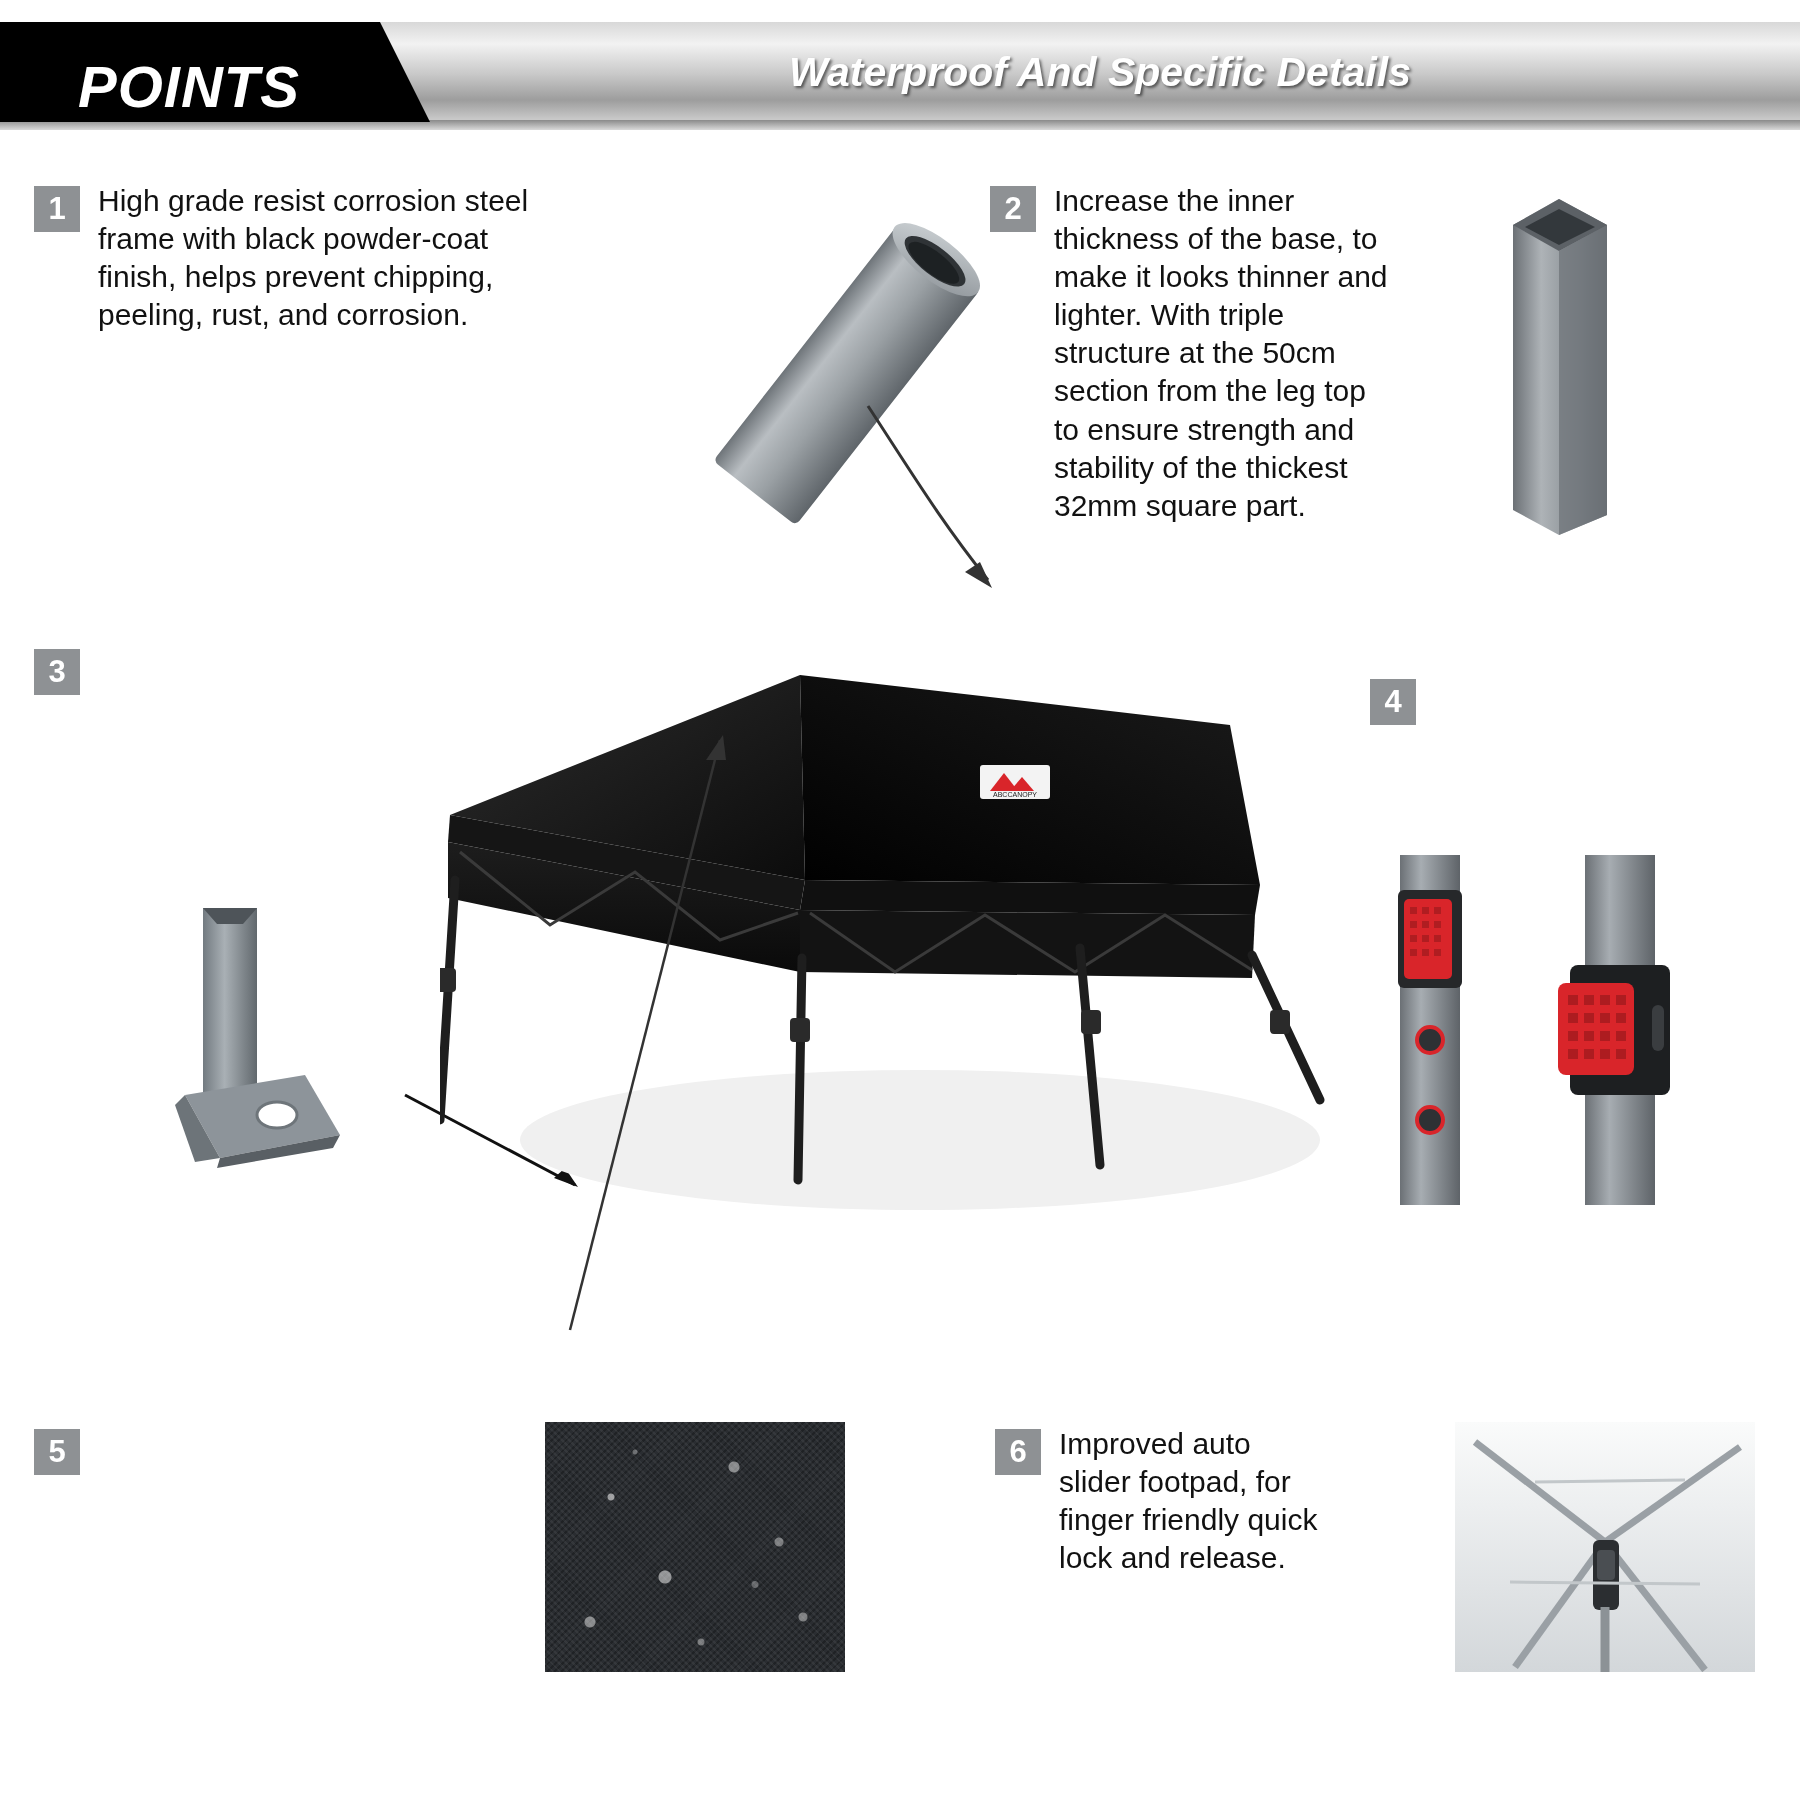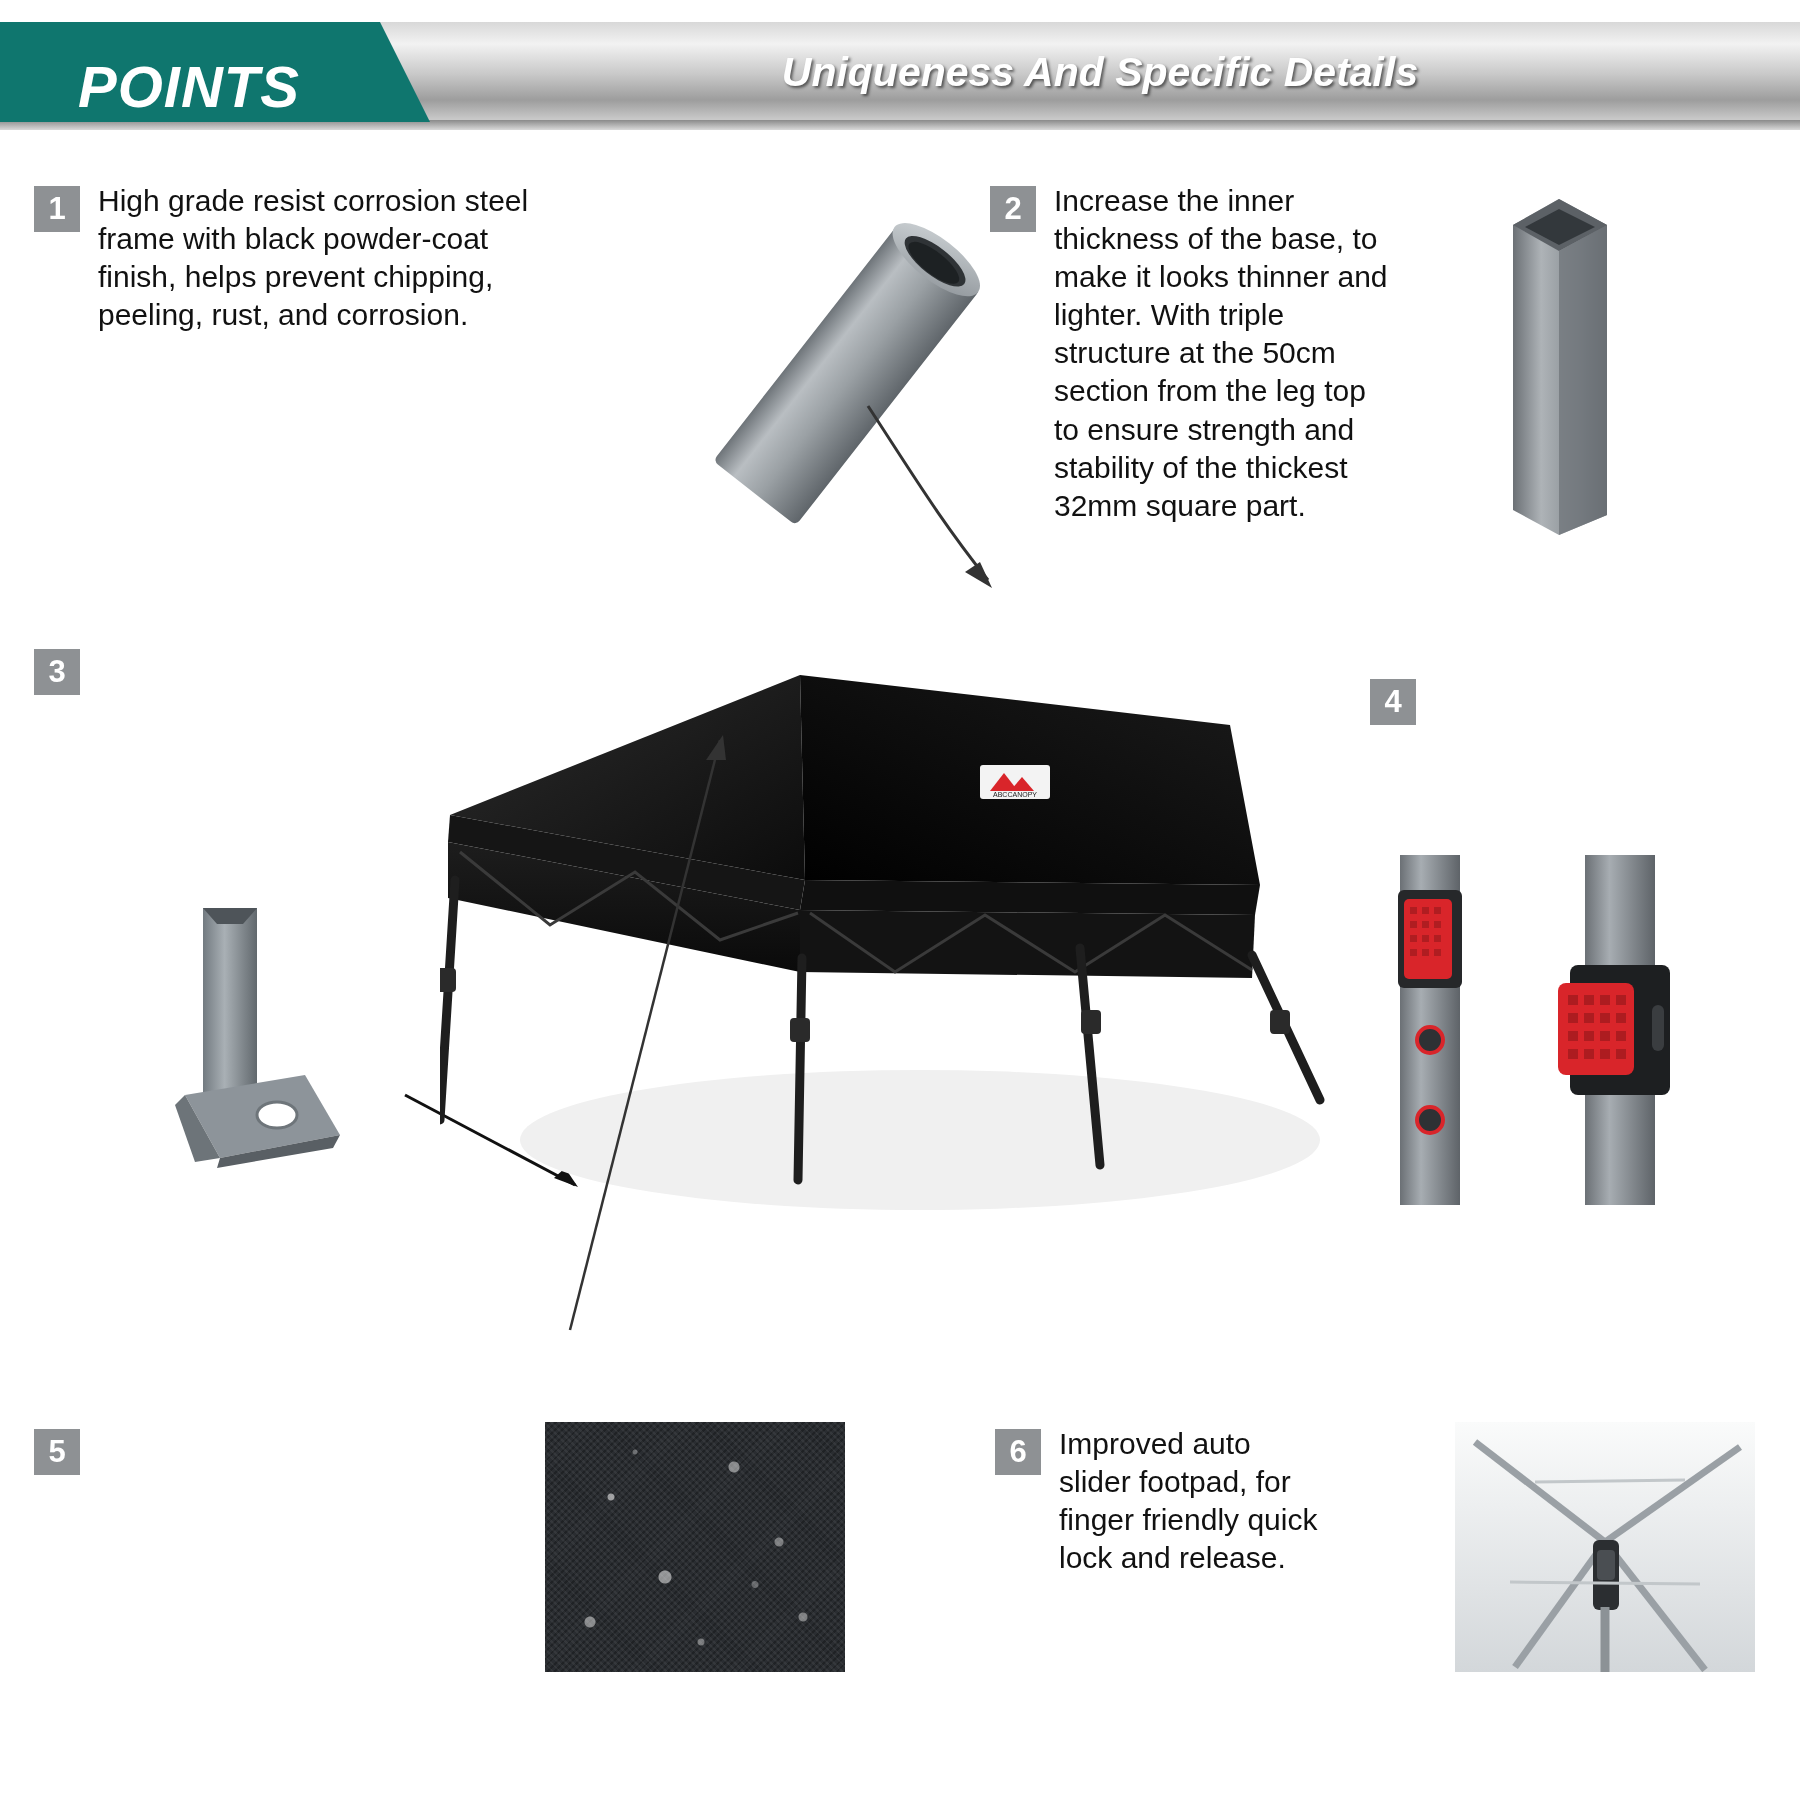--- a/index.html
+++ b/index.html
@@ -37,21 +37,21 @@
     left: 0; right: 0; bottom: -8px;
     height: 10px;
     background: linear-gradient(180deg, #8a8a8a 0%, #d9d9d9 100%);
   }
   .header-tab {
     position: absolute;
     left: 0;
     top: 0;
     width: 430px;
     height: 128px;
-    background: #0f766e;
+    background: #000000;
     clip-path: polygon(0 0, 380px 0, 430px 100px, 0 100px);
     display: flex;
     align-items: center;
   }
   .header-tab-text {
     color: #ffffff;
     font-size: 58px;
     font-weight: bold;
     font-style: italic;
     letter-spacing: 1px;
@@ -159,21 +159,21 @@
   .arrow { position: absolute; }
 </style>
 </head>
 <body>
 
 <div class="header">
   <div class="header-bar"></div>
   <div class="header-tab">
     <span class="header-tab-text">POINTS</span>
   </div>
-  <div class="header-title">Uniqueness And Specific Details</div>
+  <div class="header-title">Waterproof And Specific Details</div>
 </div>
 
 <div class="point" id="point-1">
   <div class="badge">1</div>
   <div class="point-text">High grade resist corrosion steel frame with black powder-coat finish, helps prevent chipping, peeling, rust, and corrosion.</div>
 </div>
 
 <svg class="art" id="tube-round" viewBox="0 0 300 320">
   <defs>
     <linearGradient id="tubeG" x1="0" y1="0" x2="1" y2="0">

